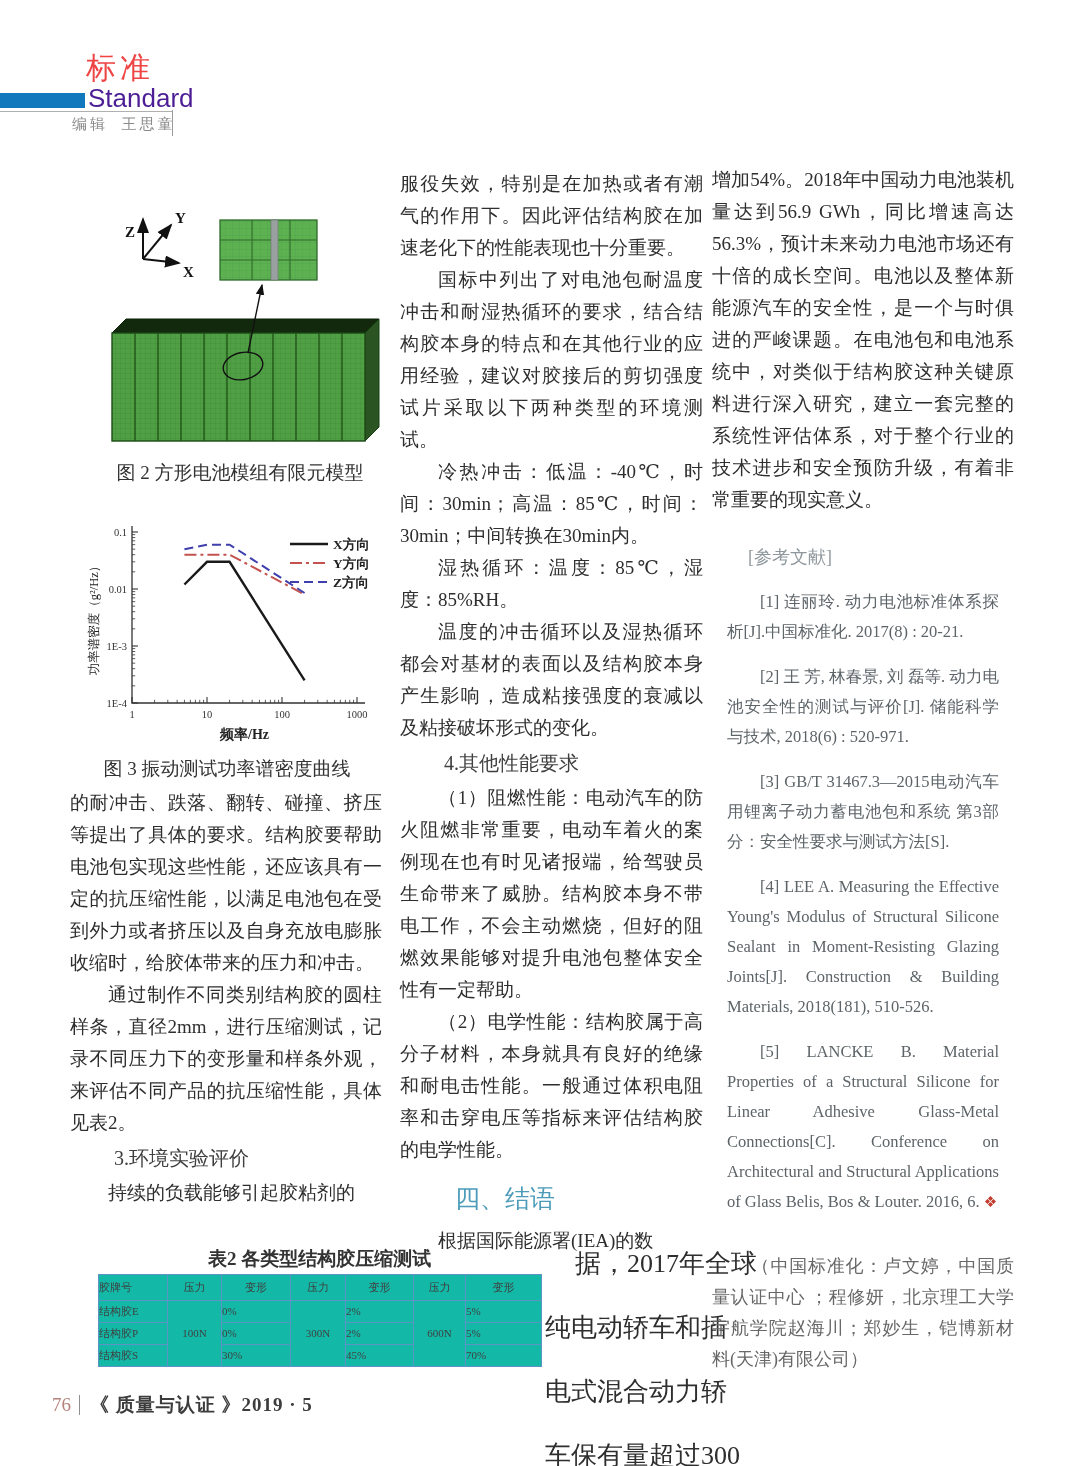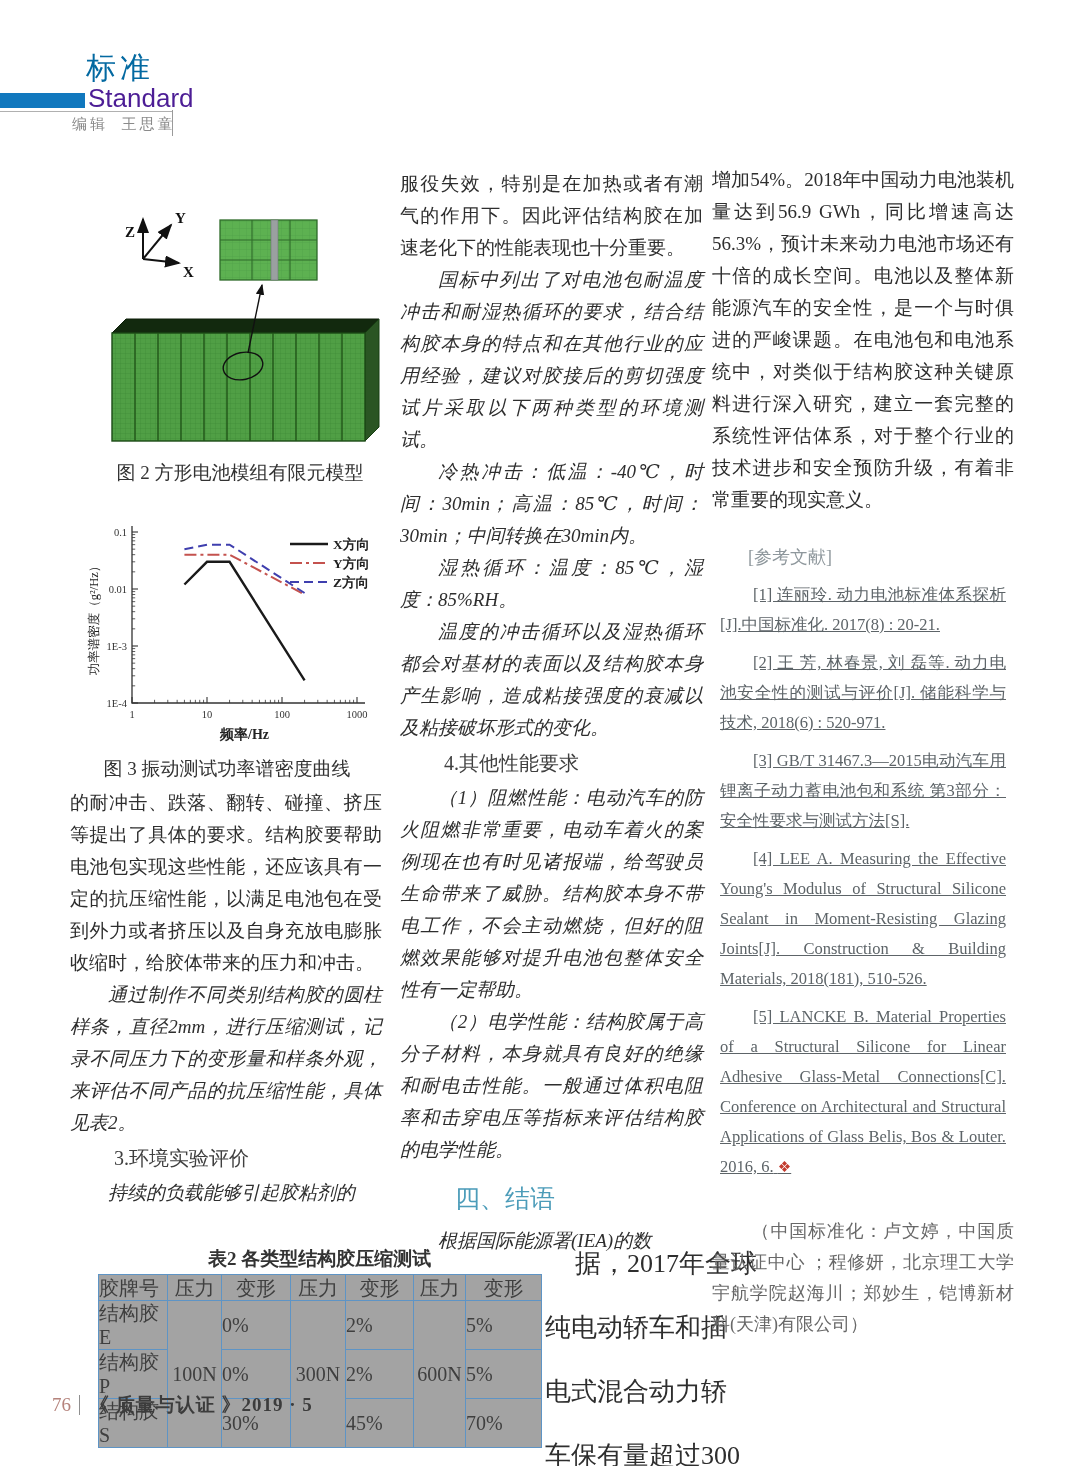--- a/index.html
+++ b/index.html
@@ -1,47 +1,47 @@
 <!DOCTYPE html>
 <html><head>
 <meta charset="utf-8">
 <style>
   html,body{margin:0;padding:0;background:#ffffff;}
   .page{position:relative;width:1080px;height:1466px;background:#fff;overflow:hidden;
         font-family:"Liberation Serif","DejaVu Serif",serif;color:#2e2e2e;}
   .abs{position:absolute;}
 
   
-  .hd-cn{font-family:Liberation Sans, sans-serif;font-size:30px;color:#0369a1;letter-spacing:4px;}
+  .hd-cn{font-family:Liberation Sans, sans-serif;font-size:30px;color:#ef4444;letter-spacing:4px;}
   .hd-en{font-family:"Liberation Sans","DejaVu Sans",sans-serif;font-size:26px;color:#4c1d95;}
   .hd-bar{background:#1178be;width:85px;height:15px;}
   .hd-rule{border-top:1px solid #b0b0b0;width:172px;}
   .hd-vrule{border-left:1px solid #9a9a9a;height:26px;}
   .hd-editor{font-size:15px;color:#8a8a8a;letter-spacing:3px;}
 
   
   .bodytxt{font-size:19px;line-height:32px;text-align:justify;margin:0;color:#2e2e2e;}
-  .indent{text-indent:2em;font-style:italic;}
+  .indent{text-indent:2em;}
   .cap{font-size:19px;font-weight:normal;color:#333;text-align:center;}
   .h-sub{font-size:20px;line-height:34px;color:#404040;text-indent:2.2em;margin:2px 0;}
   .h-conc{font-size:25px;color:#4c9cb9;text-indent:2.2em;margin:16px 0 10px 0;font-weight:400;}
   .wrapline{font-size:26px;line-height:32px;white-space:nowrap;margin-top:32px;}
   .wrapline.first{padding-left:30px;}
 
   
   .refhead{font-size:18px;color:#8e979c;text-indent:2em;margin:0 0 4px 0;line-height:30px;}
-  .ref{font-size:16.5px;line-height:30px;color:#5d6468;text-align:justify;text-indent:2em;margin:8px;text-decoration:underline;}
+  .ref{font-size:16.5px;line-height:30px;color:#5d6468;text-align:justify;text-indent:2em;margin:15px;}
   .endmark{color:#c23b2e;font-size:15px;}
   .affil{font-size:18px;line-height:31px;color:#686868;text-align:justify;text-indent:2.2em;margin:34px 0 0 0;}
 
   
   .tbl-title{font-size:19px;font-weight:bold;color:#333;text-align:center;}
   table.ctest{border-collapse:collapse;table-layout:fixed;}
-  table.ctest td{border:1.7px solid #5e94c5;font-size:20px;color:#3f3f3f;height:21px;
-                 padding:0;line-height:1.2;background:#a3a3a3;}
+  table.ctest td{border:1.7px solid #5e94c5;font-size:11px;color:#3f3f3f;height:21px;
+                 padding:0;line-height:1.2;background:#14b8a6;}
   td.c{text-align:center;}
   td.l{text-align:left;padding-left:9px;}
   td.d{text-align:left;padding-left:30px;}
   tr.hd td{height:25px;}
 
   
   .ft-num{font-size:19px;color:#b5837c;}
   .ft-sep{display:inline-block;border-left:1.5px solid #8f8f8f;height:20px;margin:0 10px -4px 8px;}
   .ft-journal{font-size:19px;font-weight:bold;color:#3c3c3c;letter-spacing:1px;}
 </style>

